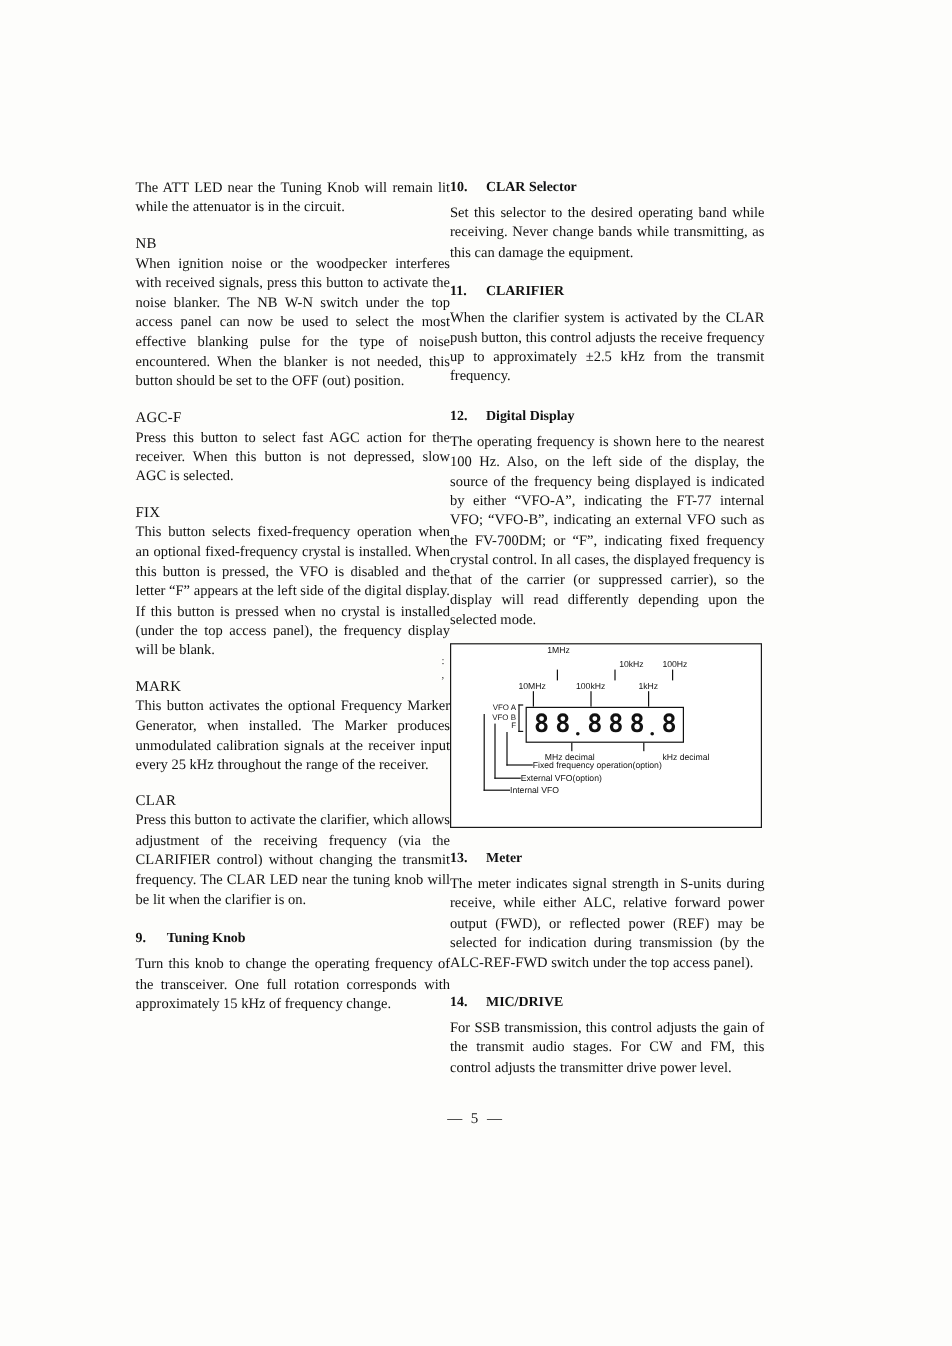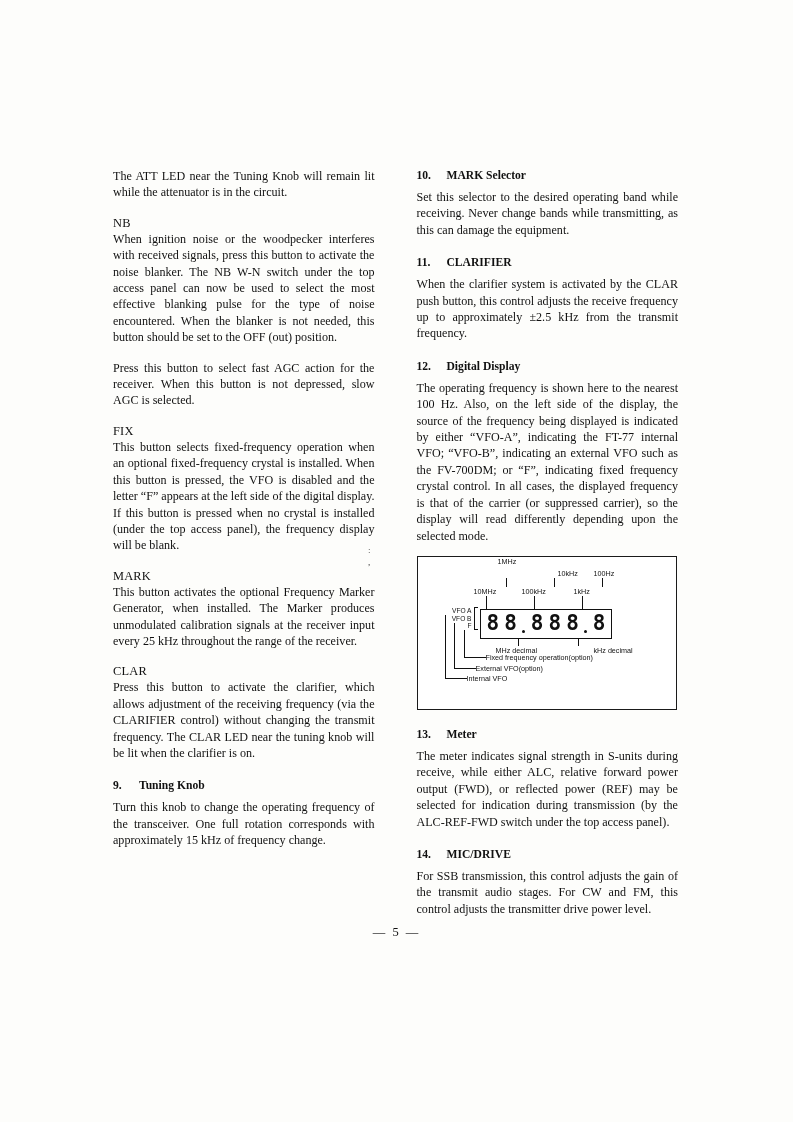--- a/index.html
+++ b/index.html
@@ -15,22 +15,20 @@
     font-family: "Liberation Serif", serif;
     color: #111;
     overflow: hidden;
   }
   .columns {
     position: absolute;
     left: 113px;
     top: 148px;
     width: 565px;
     display: flex;
-    gap: 42px;
-    margin-top: 20px;
   }
   .col {
     width: 262px;
   }
   p.body {
     margin: 0 0 0 0;
     font-size: 12.1px;
     line-height: 16.4px;
     text-align: justify;
     text-justify: inter-word;
@@ -139,20 +137,21 @@
 
     <div class="col">
 
       <p class="body">The ATT LED near the Tuning Knob will remain lit while the attenuator is in the circuit.</p>
 
       <div class="gap"></div>
       <h3 class="head">NB</h3>
       <p class="body">When ignition noise or the woodpecker interferes with received signals, press this button to activate the noise blanker. The NB W-N switch under the top access panel can now be used to select the most effective blanking pulse for the type of noise encountered. When the blanker is not needed, this button should be set to the OFF (out) position.</p>
 
       <div class="gap"></div>
+      <h3 class="head">AGC-F</h3>
       <p class="body">Press this button to select fast AGC action for the receiver. When this button is not depressed, slow AGC is selected.</p>
 
       <div class="gap"></div>
       <h3 class="head">FIX</h3>
       <p class="body">This button selects fixed-frequency operation when an optional fixed-frequency crystal is installed. When this button is pressed, the VFO is disabled and the letter “F” appears at the left side of the digital display. If this button is pressed when no crystal is installed (under the top access panel), the frequency display will be blank.</p>
 
       <div class="gap"></div>
       <h3 class="head">MARK</h3>
       <p class="body">This button activates the optional Frequency Marker Generator, when installed. The Marker produces unmodulated calibration signals at the receiver input every 25 kHz throughout the range of the receiver.</p>
 
@@ -165,21 +164,21 @@
         <span class="num">9.</span><span>Tuning Knob</span>
       </h3>
       <div style="height:5px"></div>
       <p class="body">Turn this knob to change the operating frequency of the transceiver. One full rotation corresponds with approximately 15 kHz of frequency change.</p>
 
     </div>
 
     <div class="col">
 
       <h3 class="numhead wide">
-        <span class="num">10.</span><span>MARK Selector</span>
+        <span class="num">10.</span><span>CLAR Selector</span>
       </h3>
       <div style="height:5px"></div>
       <p class="body">Set this selector to the desired operating band while receiving. Never change bands while transmitting, as this can damage the equipment.</p>
 
       <div class="gap-lg"></div>
       <h3 class="numhead wide">
         <span class="num">11.</span><span>CLARIFIER</span>
       </h3>
       <div style="height:5px"></div>
       <p class="body">When the clarifier system is activated by the CLAR push button, this control adjusts the receive frequency up to approximately ±2.5 kHz from the transmit frequency.</p>

